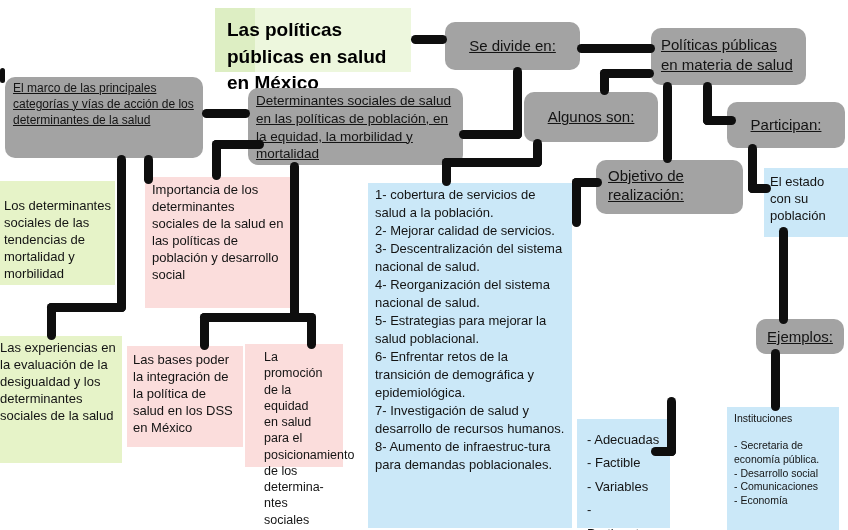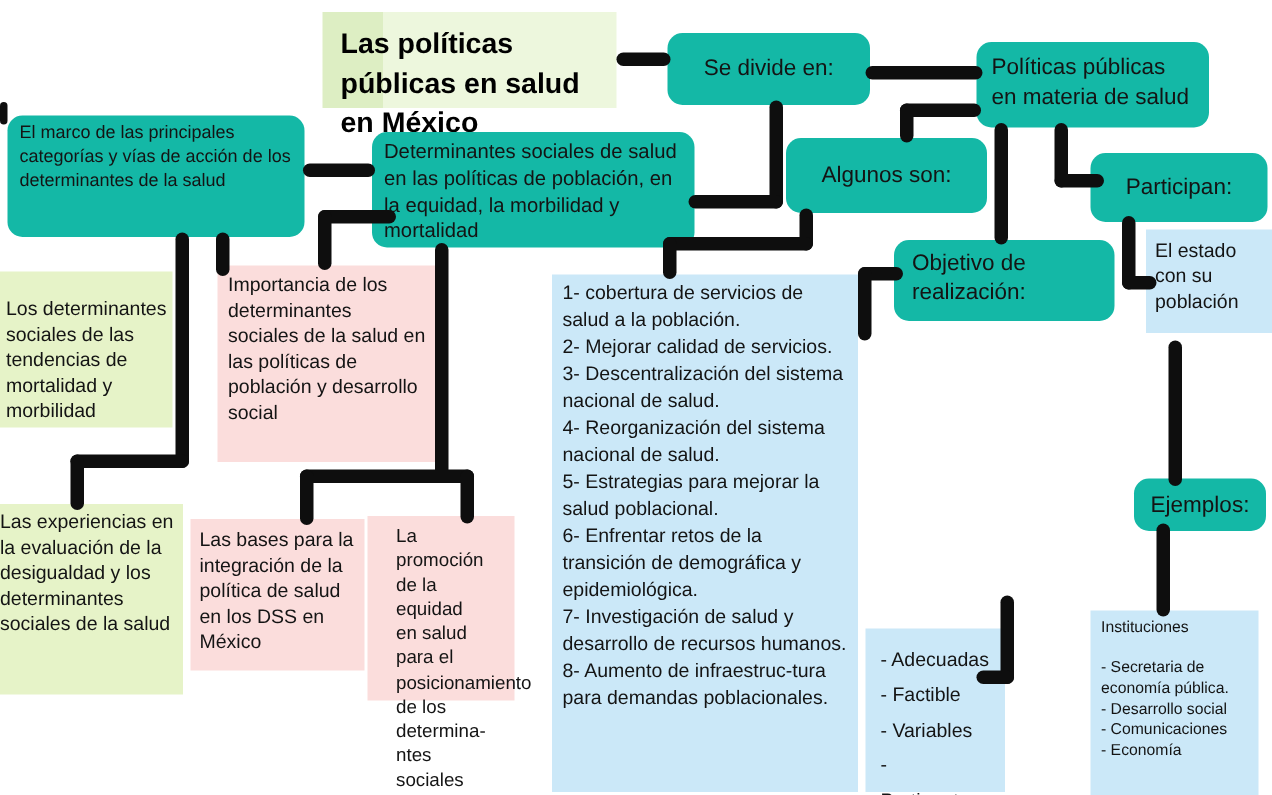--- a/index.html
+++ b/index.html
@@ -4,21 +4,21 @@
 <style>
   html,body{margin:0;padding:0;background:#fff;}
   #canvas{
     position:relative;width:848px;height:530px;overflow:hidden;background:#ffffff;
     font-family:"Liberation Sans","DejaVu Sans",sans-serif;color:#141414;
   }
   .node{
     position:absolute;box-sizing:border-box;padding:5px 7px;
     font-size:13px;line-height:1.31;white-space:normal;
   }
-  .gray{background:#14b8a6;border-radius:10px;}
+  .gray{background:#a3a3a3;border-radius:10px;text-decoration:underline;}
   .green{background:#e6f3c8;}
   .pink{background:#fbdddc;}
   .blue{background:#cbe8f8;}
   .center{display:flex;align-items:center;justify-content:center;text-align:center;}
   .fs15{font-size:15px;}
   .preline{white-space:pre-line;}
   .conn{position:absolute;background:#0e0e0e;border-radius:5px;}
 
   #n-title{left:215px;top:8px;width:196px;height:64px;
     background:linear-gradient(90deg,#ddeec3 0px,#ddeec3 40px,#edf7dd 40px);
@@ -31,42 +31,42 @@
   #n-participan{left:727px;top:102px;width:118px;height:46px;}
   #n-objetivo{left:596px;top:160px;width:147px;height:54px;padding:7px 12px;line-height:1.25;}
   #n-ejemplos{left:756px;top:319px;width:88px;height:35px;}
   #n-los-determinantes{left:0px;top:181px;width:115px;height:104px;padding:16px 4px;}
   #n-las-experiencias{left:-8px;top:336px;width:130px;height:127px;padding:3px 4px 3px 8px;}
   #n-importancia{left:145px;top:177px;width:146px;height:131px;padding:4px 7px;}
   #n-las-bases{left:127px;top:346px;width:116px;height:101px;padding:5px 6px;}
   #n-la-promocion{left:245px;top:344px;width:98px;height:123px;font-size:12.5px;padding:5px 19px;line-height:1.3;}
   #n-lista{left:368px;top:183px;width:204px;height:345px;line-height:1.385;padding:3px 7px;}
   #n-en-mexico{left:567px;top:222px;width:189px;height:178px;font-size:12.5px;line-height:1.3;padding:6px 8px;}
-  #n-el-estado{left:764px;top:153px;width:84px;height:69px;padding:5px 6px;}
+  #n-el-estado{left:764px;top:168px;width:84px;height:69px;padding:5px 6px;}
   #n-criterios{left:577px;top:419px;width:93px;height:109px;line-height:1.8;padding:9px 10px;}
   #n-instituciones{left:727px;top:407px;width:112px;height:123px;font-size:10.5px;line-height:1.3;padding:5px 7px;}
 </style>
 </head>
 <body>
 
 <div id="canvas">
 
   <div class="node" id="n-title">Las políticas públicas en salud en México</div>
   <div class="node gray center fs15" id="n-se-divide">Se divide en:</div>
   <div class="node gray fs15" id="n-politicas">Políticas públicas en materia de salud</div>
   <div class="node gray" id="n-el-marco">El marco de las principales categorías y vías de acción de los determinantes de la salud</div>
   <div class="node gray" id="n-determinantes">Determinantes sociales de salud en las políticas de población, en la equidad, la morbilidad y mortalidad</div>
   <div class="node gray center fs15" id="n-algunos">Algunos son:</div>
   <div class="node gray center fs15" id="n-participan">Participan:</div>
   <div class="node gray fs15" id="n-objetivo">Objetivo de realización:</div>
   <div class="node gray center fs15" id="n-ejemplos">Ejemplos:</div>
   <div class="node green" id="n-los-determinantes">Los determinantes sociales de las tendencias de mortalidad y morbilidad</div>
   <div class="node green" id="n-las-experiencias">Las experiencias en la evaluación de la desigualdad y los determinantes sociales de la salud</div>
   <div class="node pink" id="n-importancia">Importancia de los determinantes sociales de la salud en las políticas de población y desarrollo social</div>
-  <div class="node pink" id="n-las-bases">Las bases para la integración de la política de salud en los DSS en México</div>
+  <div class="node pink" id="n-las-bases">Las bases poder la integración de la política de salud en los DSS en México</div>
   <div class="node pink" id="n-la-promocion">La promoción de la equidad en salud para el posicionamiento de los determina-ntes sociales de la salud</div>
   <div class="node blue preline" id="n-lista">1- cobertura de servicios de salud a la población.
 2- Mejorar calidad de servicios.
 3- Descentralización del sistema nacional de salud.
 4- Reorganización del sistema nacional de salud.
 5- Estrategias para mejorar la salud poblacional.
 6- Enfrentar retos de la transición de demográfica y epidemiológica.
 7- Investigación de salud y desarrollo de recursos humanos.
 8- Aumento de infraestruc-tura para demandas poblacionales.</div>
   <div class="node blue" id="n-el-estado">El estado con su población</div>

